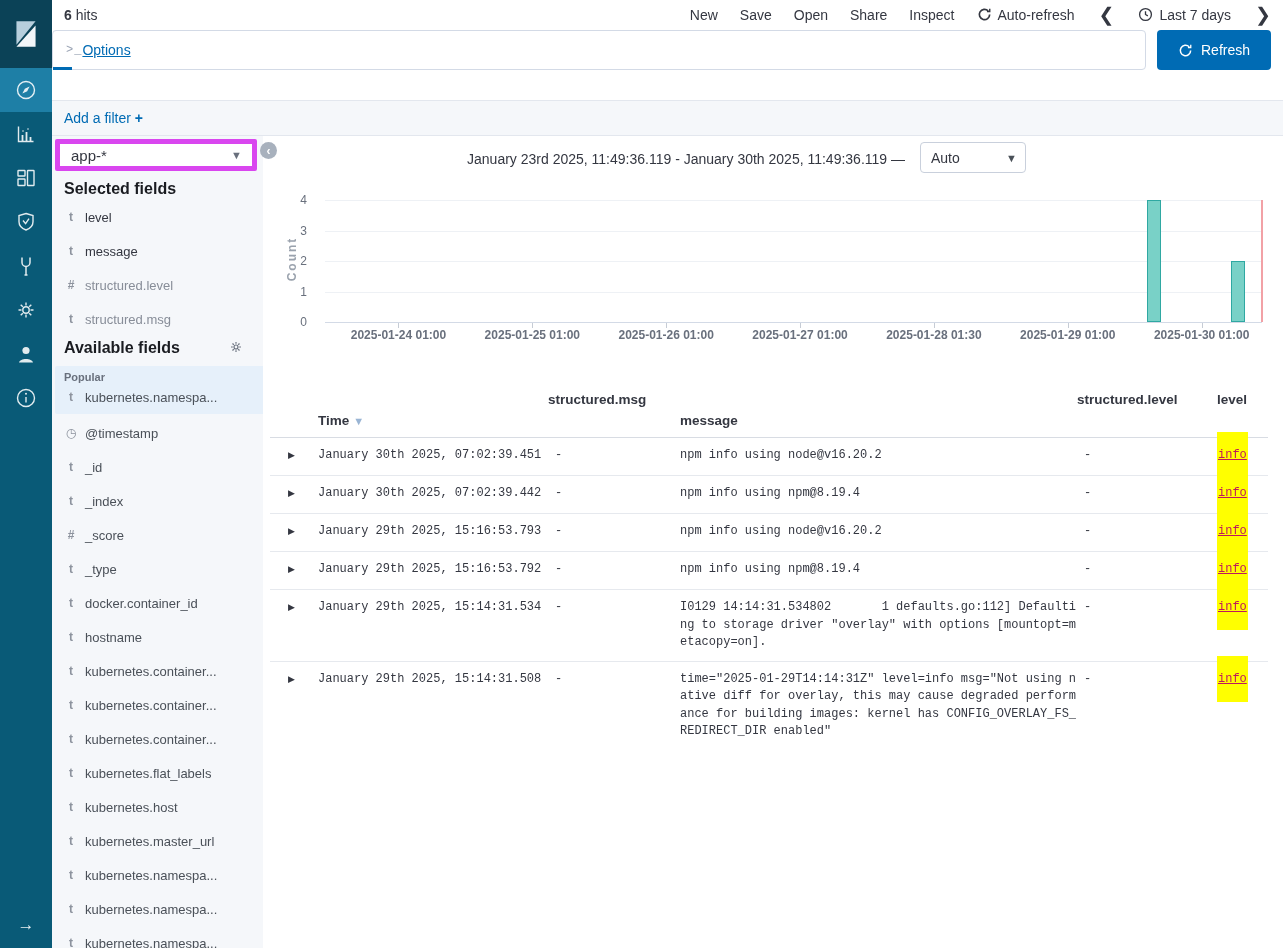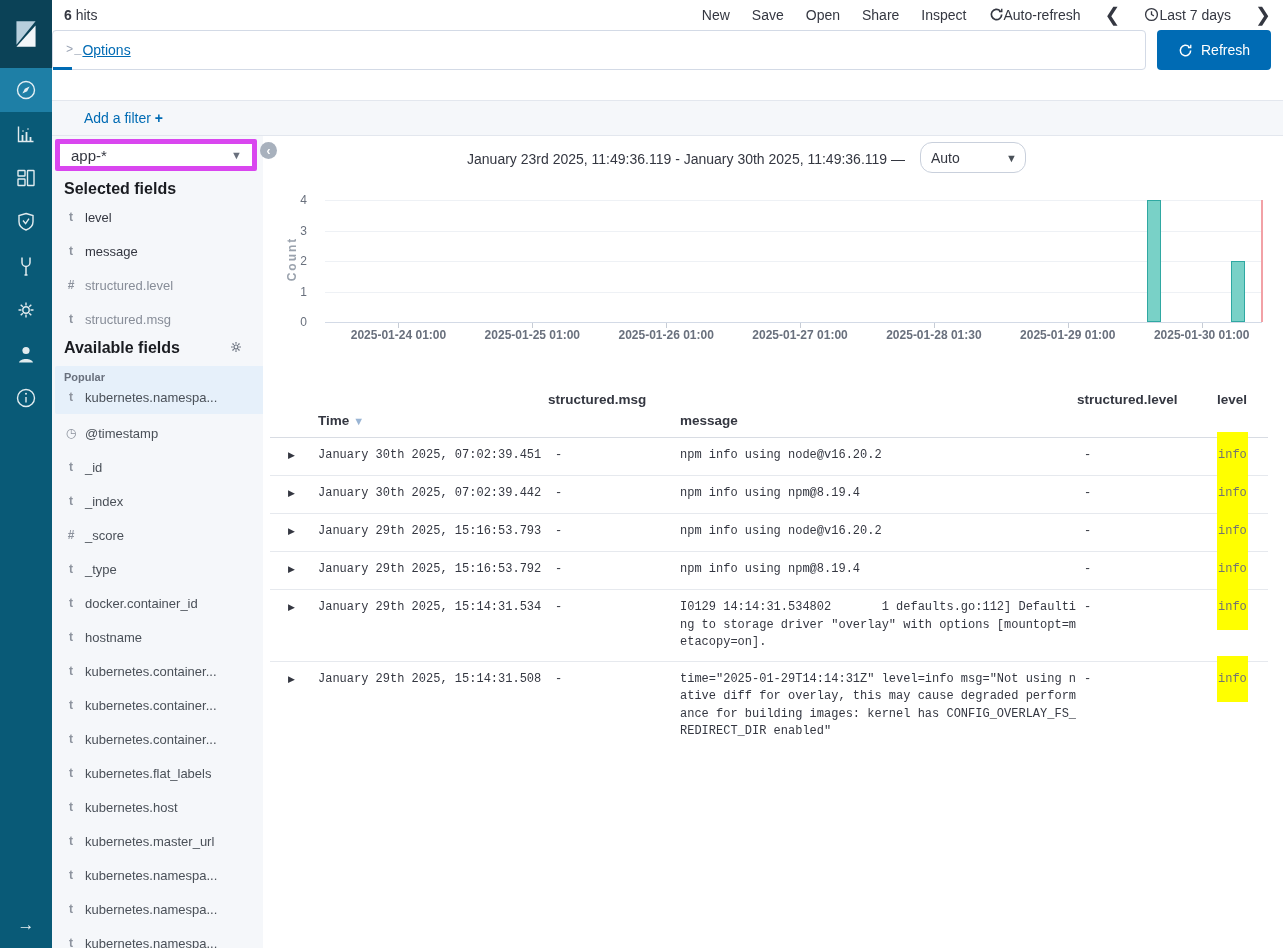--- a/index.html
+++ b/index.html
@@ -14,39 +14,39 @@
   .nav-item svg{opacity:.88;}
   .nav-item.active{background:#1e7fa6;}
   #nav-expand{position:absolute;left:0;bottom:8px;width:52px;height:30px;color:#fff;
               display:flex;align-items:center;justify-content:center;font-size:17px;opacity:.9;}
 
   
   #hits{position:absolute;left:64px;top:7px;font-size:14px;}
   #hits b{font-weight:700;}
   #top-right{position:absolute;right:10px;top:5px;display:flex;align-items:center;gap:22px;font-size:14px;color:#343741;}
   .menu-item{cursor:pointer;}
-  .tr-group{display:flex;align-items:center;cursor:pointer;}
+  .tr-group{display:flex;align-items:center;gap:6px;cursor:pointer;}
   .chev{font-size:19px;font-weight:700;line-height:1;cursor:pointer;padding:0 2px;}
 
   #searchbar{position:absolute;left:52px;top:30px;width:1094px;height:40px;background:#fff;
              border:1px solid #d3dae6;border-radius:4px;box-sizing:border-box;display:flex;align-items:center;}
   #search-prompt{margin-left:13px;color:#98a2b3;font-size:12px;letter-spacing:1px;}
   #search-input{flex:1;border:none;outline:none;font-size:15px;color:#343741;margin-left:12px;
                 font-family:"Liberation Sans","DejaVu Sans",sans-serif;background:transparent;}
   #search-focusbar{position:absolute;left:0;bottom:-1px;width:19px;height:3px;background:#006bb4;}
   #options-link{margin-right:15px;color:#006bb4;text-decoration:underline;cursor:pointer;}
   #refresh-btn{position:absolute;left:1157px;top:30px;width:114px;height:40px;background:#006bb4;color:#fff;
                border:none;border-radius:4px;font-size:14px;display:flex;align-items:center;justify-content:center;
                gap:8px;cursor:pointer;font-family:inherit;}
 
   
   #filter-bar{position:absolute;left:52px;top:100px;right:0;height:36px;background:#f5f7fa;
               border-top:1px solid #e3e7ee;border-bottom:1px solid #e3e7ee;box-sizing:border-box;
               display:flex;align-items:center;}
-  #add-filter{margin-left:32px;color:#006bb4;font-size:14px;cursor:pointer;}
+  #add-filter{margin-left:12px;color:#006bb4;font-size:14px;cursor:pointer;}
   #add-filter .plus{font-weight:700;}
 
   
   #fields-panel{position:absolute;left:52px;top:136px;width:211px;height:812px;background:#f5f7fa;overflow:hidden;}
   #index-select{position:absolute;left:3px;top:3px;width:202px;height:32px;background:#fff;border:5px solid #d946ef;
                 border-radius:2px;box-sizing:border-box;display:flex;align-items:center;cursor:pointer;}
   #index-select .ip-name{margin-left:11px;font-size:15px;}
   #index-select .caret{margin-left:auto;margin-right:10px;color:#69707d;font-size:11px;}
   .panel-h{position:absolute;left:12px;font-size:16px;font-weight:600;color:#1a1c21;}
   #selected-title{top:44px;}
@@ -62,21 +62,21 @@
   .fname{margin-left:7px;font-size:13px;color:#343741;white-space:nowrap;}
   .field-row.muted .fname{color:#878d98;}
   #available-list .fname,#popular-list .fname{color:#4a5058;text-align:right;}
 
   
   #collapse-btn{position:absolute;left:260px;top:142px;width:17px;height:17px;border-radius:50%;background:#a8b1bd;
                 color:#fff;display:flex;align-items:center;justify-content:center;font-size:12px;font-weight:700;
                 cursor:pointer;line-height:1;}
   #chart-title{position:absolute;top:151px;right:378px;font-size:14px;color:#343741;white-space:nowrap;}
   #interval-select{position:absolute;left:920px;top:142px;width:106px;height:31px;border:1px solid #c9d0dc;
-                   background:#fff;border-radius:12px;box-sizing:border-box;display:flex;align-items:center;cursor:pointer;}
+                   background:#fff;border-radius:4px;box-sizing:border-box;display:flex;align-items:center;cursor:pointer;}
   #interval-select .iv{margin-left:10px;font-size:14px;}
   #interval-select .caret{margin-left:auto;margin-right:8px;color:#4a5058;font-size:11px;}
 
   #ylabel{position:absolute;left:247px;top:252px;width:90px;text-align:center;transform:rotate(-90deg);
           color:#9aa2ad;font-size:12px;font-weight:700;letter-spacing:2px;}
   #y-labels{position:absolute;left:282px;top:200px;width:33px;height:122px;}
   .ytick{position:absolute;right:8px;font-size:12px;color:#69707d;}
   #plot{position:absolute;left:325px;top:200px;width:937px;height:122px;border-bottom:1px solid #d3dae6;}
   .gridline{position:absolute;left:0;width:100%;height:1px;background:#eef1f5;}
   .bar{position:absolute;box-sizing:border-box;}
@@ -94,21 +94,21 @@
   .th-bot{align-self:end;padding-bottom:9px;}
   #th-time .sort-caret{color:#9ab5d4;font-size:11px;margin-left:4px;font-weight:400;}
   #table-rows{position:absolute;left:270px;top:438px;right:15px;}
   .t-row{display:grid;grid-template-columns:48px 230px 132px 397px 140px 1fr;border-bottom:1px solid #e6e9ee;
          padding:9px 0 9px 0;box-sizing:border-box;min-height:38px;align-items:start;}
   .t-row:last-child{border-bottom:none;}
   .toggle{padding-left:18px;font-size:9px;color:#343741;cursor:pointer;line-height:17px;}
   .cell{font-size:12px;line-height:17.5px;color:#343741;}
   .c-smsg,.c-slevel{padding-left:7px;}
   .c-msg{white-space:pre-wrap;word-break:break-all;}
-  .level-mark{background:#ffff00;color:#737373;padding:16px 1px;}
+  .level-mark{background:#ffff00;color:#be185d;padding:16px 1px;text-decoration:underline;}
 </style>
 </head>
 <body>
 
 <div id="app">
 
   <nav id="nav">
     <div id="logo">
       <svg width="34" height="34" viewBox="0 0 32 32">
         <polygon points="7,4 25,4 7,26" fill="#b7cfdd"></polygon>

